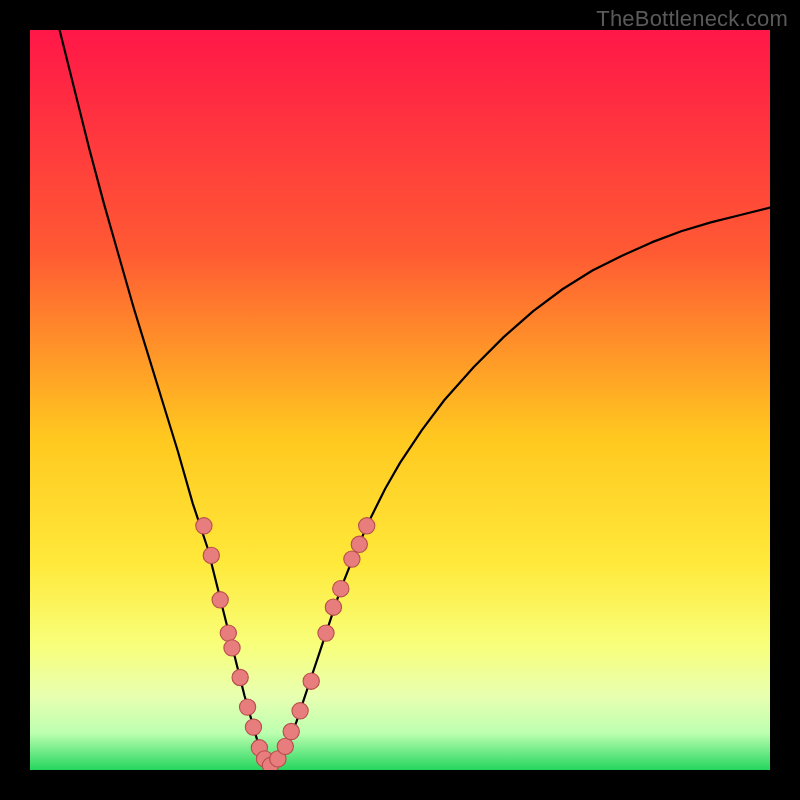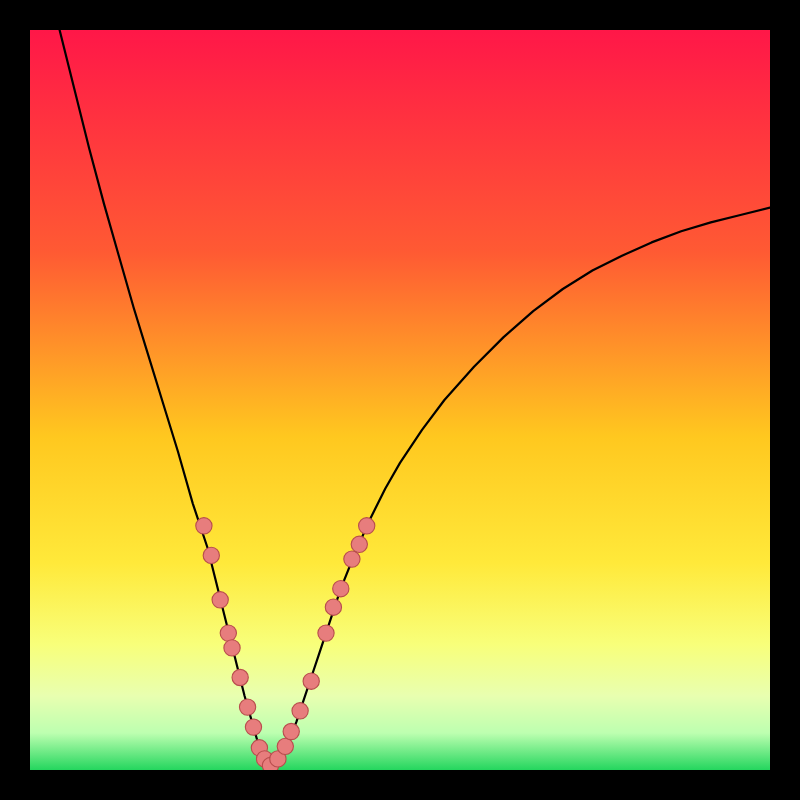--- a/index.html
+++ b/index.html
@@ -37,20 +37,21 @@
     position: absolute;
     inset: 0;
     width: 100%;
     height: 100%;
   }
 </style>
 </head>
 <body>
 
 <div class="outer">
+  <div class="watermark">TheBottleneck.com</div>
   <div class="plot">
     <svg class="gradient" viewBox="0 0 100 100" preserveAspectRatio="none">
       <defs>
         <linearGradient id="bg" x1="0" y1="0" x2="0" y2="1">
             <stop offset="0%" stop-color="#ff1748"></stop>
             <stop offset="30%" stop-color="#ff5a33"></stop>
             <stop offset="55%" stop-color="#ffc81f"></stop>
             <stop offset="72%" stop-color="#ffe93a"></stop>
             <stop offset="83%" stop-color="#f8ff7a"></stop>
             <stop offset="90%" stop-color="#e8ffb0"></stop>

